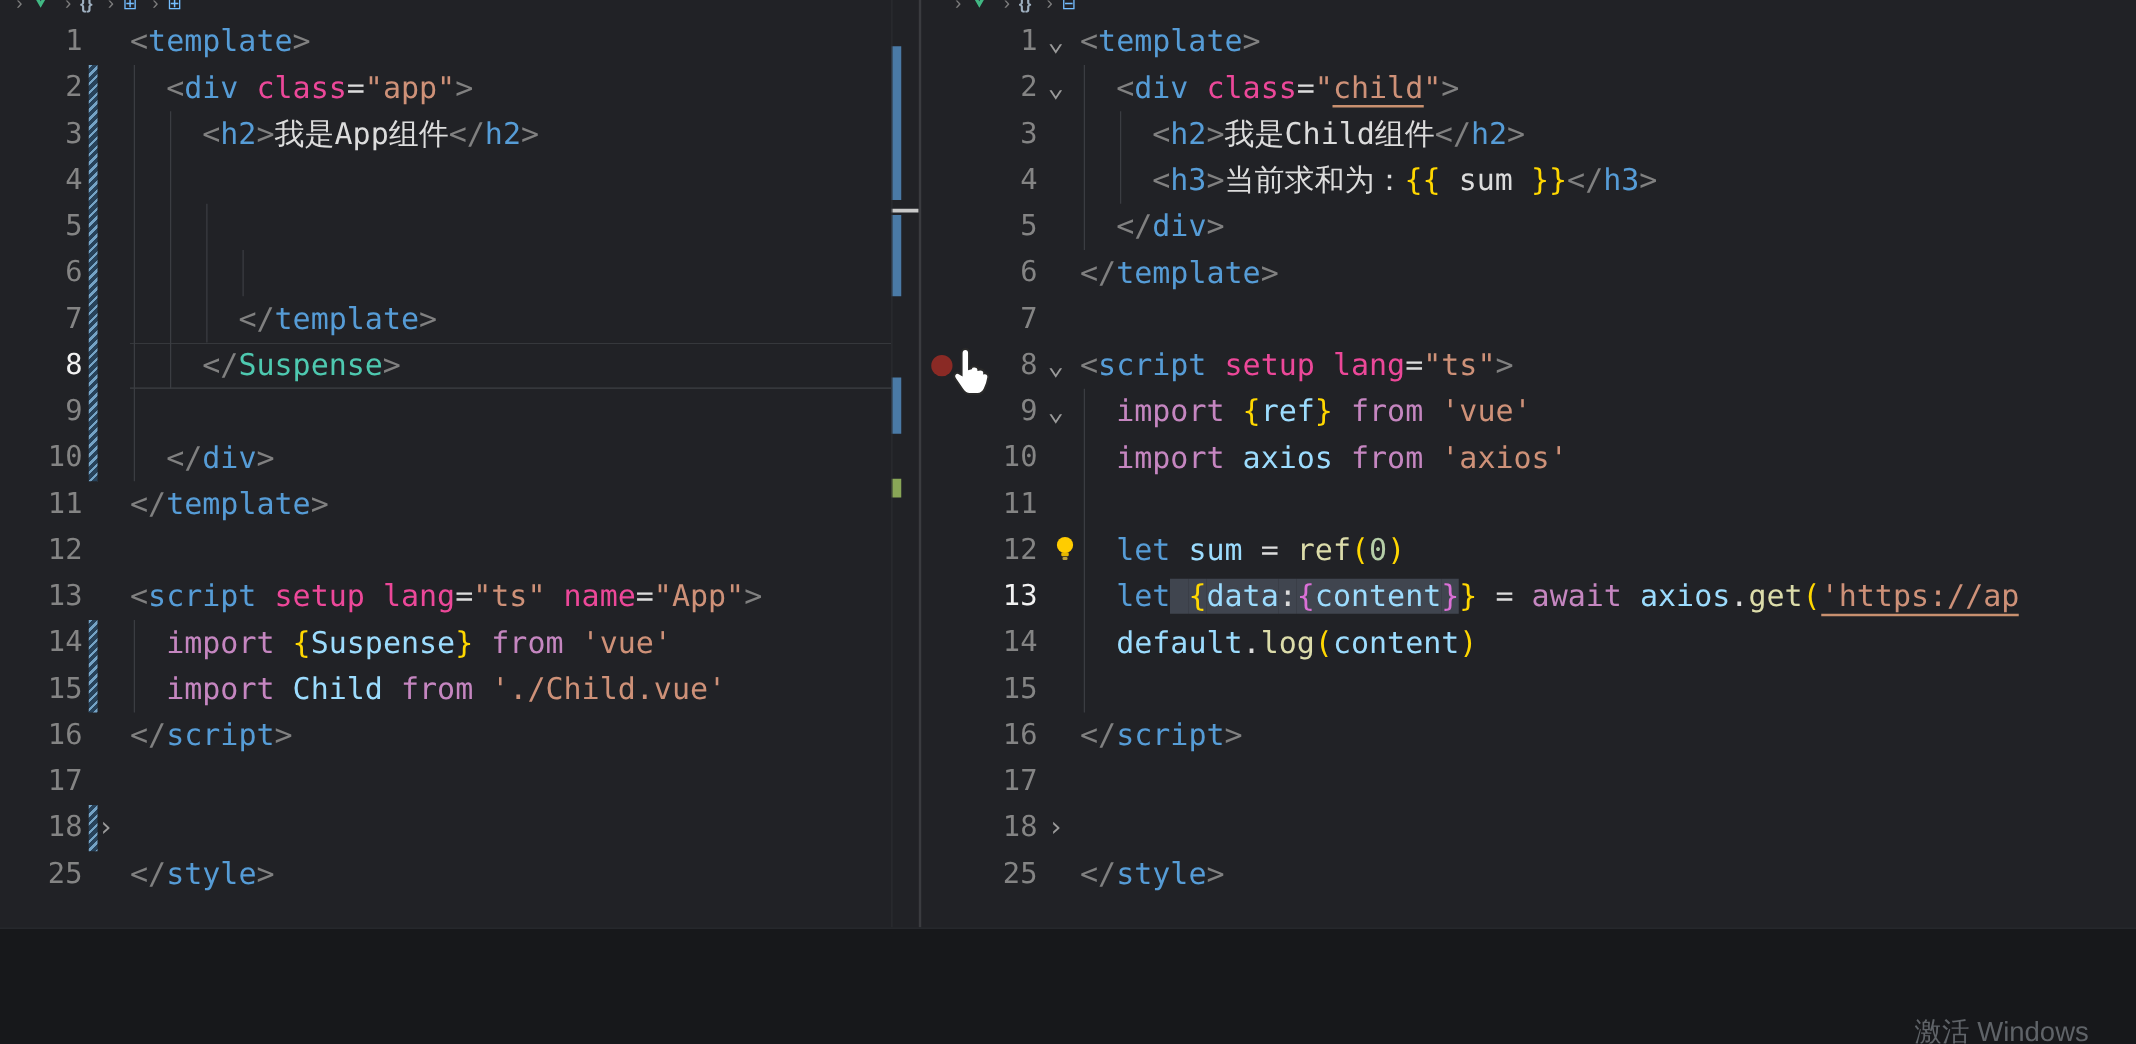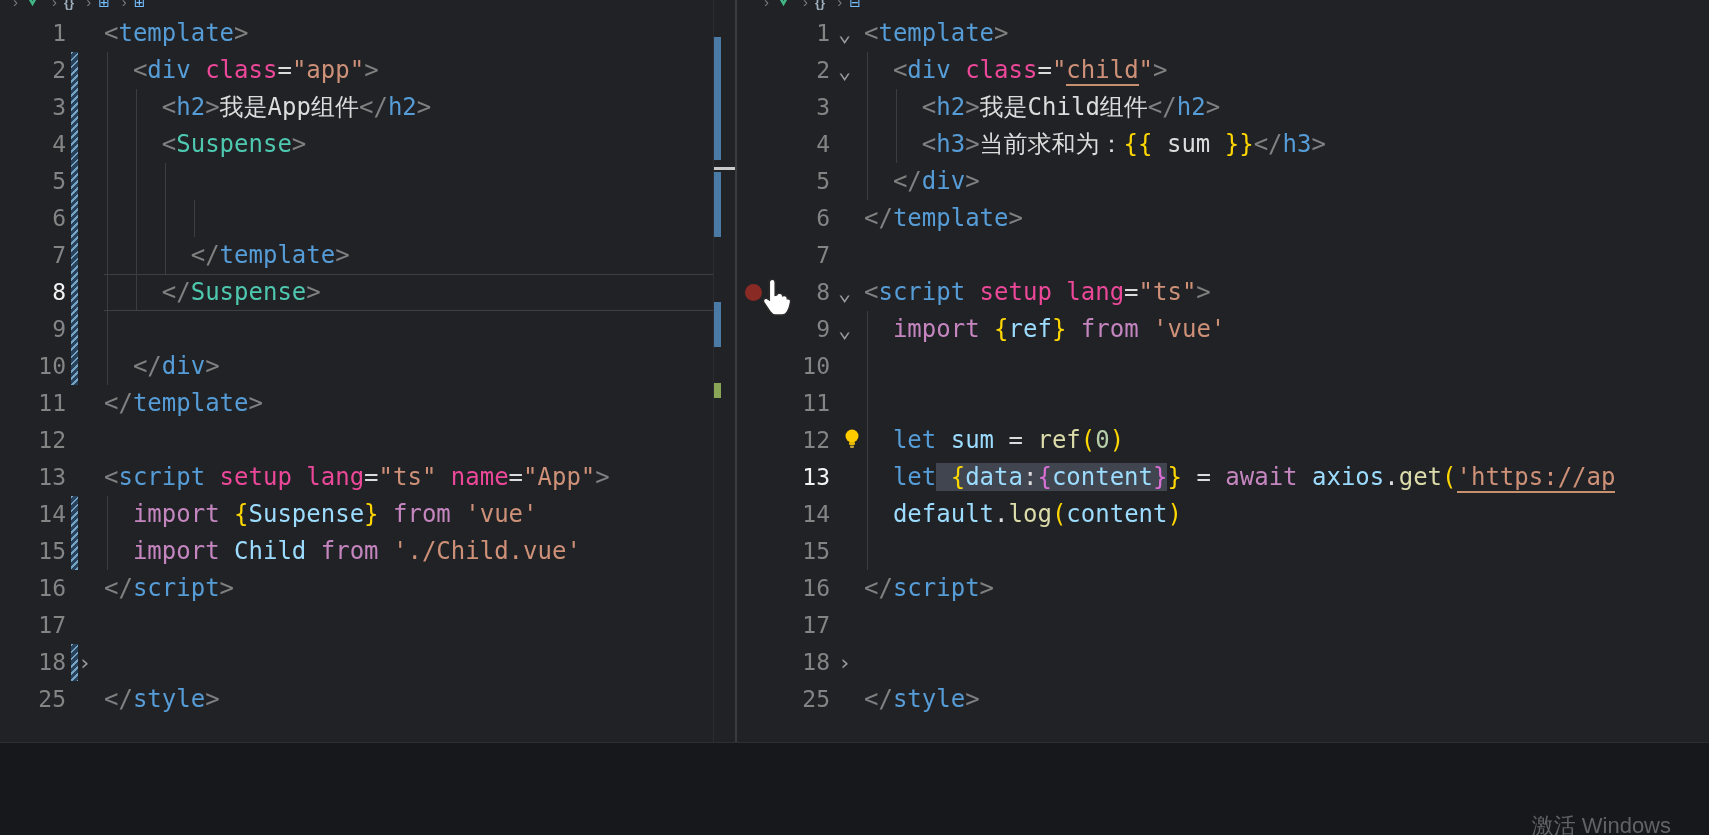--- a/index.html
+++ b/index.html
@@ -54,21 +54,21 @@
       <div class="rows" style="width: 974px;">
         <div class="row"><span class="ln" style="width: 95px;">1</span><span class="deco" style="width: 34px;"><span class="chev" style="left: 8px;">⌄</span></span><span class="code"><span class="tk-pun">&lt;</span><span class="tk-tag">template</span><span class="tk-pun">&gt;</span></span></div>
         <div class="row"><span class="ln" style="width: 95px;">2</span><span class="deco" style="width: 34px;"><span class="chev" style="left: 8px;">⌄</span></span><span class="code"><span class="tk-txt">  </span><span class="tk-pun">&lt;</span><span class="tk-tag">div</span><span class="tk-txt"> </span><span class="tk-attr">class</span><span class="tk-txt">=</span><span class="tk-str">"</span><span class="tk-str tk-u">child</span><span class="tk-str">"</span><span class="tk-pun">&gt;</span></span></div>
         <div class="row"><span class="ln" style="width: 95px;">3</span><span class="deco" style="width: 34px;"></span><span class="code"><span class="tk-txt">    </span><span class="tk-pun">&lt;</span><span class="tk-tag">h2</span><span class="tk-pun">&gt;</span><span class="tk-txt">我是Child组件</span><span class="tk-pun">&lt;/</span><span class="tk-tag">h2</span><span class="tk-pun">&gt;</span></span></div>
         <div class="row"><span class="ln" style="width: 95px;">4</span><span class="deco" style="width: 34px;"></span><span class="code"><span class="tk-txt">    </span><span class="tk-pun">&lt;</span><span class="tk-tag">h3</span><span class="tk-pun">&gt;</span><span class="tk-txt">当前求和为：</span><span class="tk-b1">{{</span><span class="tk-txt"> sum </span><span class="tk-b1">}}</span><span class="tk-pun">&lt;/</span><span class="tk-tag">h3</span><span class="tk-pun">&gt;</span></span></div>
         <div class="row"><span class="ln" style="width: 95px;">5</span><span class="deco" style="width: 34px;"></span><span class="code"><span class="tk-txt">  </span><span class="tk-pun">&lt;/</span><span class="tk-tag">div</span><span class="tk-pun">&gt;</span></span></div>
         <div class="row"><span class="ln" style="width: 95px;">6</span><span class="deco" style="width: 34px;"></span><span class="code"><span class="tk-pun">&lt;/</span><span class="tk-tag">template</span><span class="tk-pun">&gt;</span></span></div>
         <div class="row"><span class="ln" style="width: 95px;">7</span><span class="deco" style="width: 34px;"></span><span class="code"></span></div>
         <div class="row"><span class="ln" style="width: 95px;">8</span><span class="deco" style="width: 34px;"><span class="chev" style="left: 8px;">⌄</span></span><span class="code"><span class="tk-pun">&lt;</span><span class="tk-tag">script</span><span class="tk-txt"> </span><span class="tk-attr">setup</span><span class="tk-txt"> </span><span class="tk-attr">lang</span><span class="tk-txt">=</span><span class="tk-str">"ts"</span><span class="tk-pun">&gt;</span></span></div>
         <div class="row"><span class="ln" style="width: 95px;">9</span><span class="deco" style="width: 34px;"><span class="chev" style="left: 8px;">⌄</span></span><span class="code"><span class="tk-txt">  </span><span class="tk-kw">import</span><span class="tk-txt"> </span><span class="tk-b1">{</span><span class="tk-var">ref</span><span class="tk-b1">}</span><span class="tk-txt"> </span><span class="tk-kw">from</span><span class="tk-txt"> </span><span class="tk-str">'vue'</span></span></div>
-        <div class="row"><span class="ln" style="width: 95px;">10</span><span class="deco" style="width: 34px;"></span></div>
+        <div class="row"><span class="ln" style="width: 95px;">10</span><span class="deco" style="width: 34px;"></span><span class="code"><span class="tk-txt">  </span><span class="tk-kw">import</span><span class="tk-txt"> </span><span class="tk-var">axios</span><span class="tk-txt"> </span><span class="tk-kw">from</span><span class="tk-txt"> </span><span class="tk-str">'axios'</span></span></div>
         <div class="row"><span class="ln" style="width: 95px;">11</span><span class="deco" style="width: 34px;"></span><span class="code"></span></div>
         <div class="row"><span class="ln" style="width: 95px;">12</span><span class="deco" style="width: 34px;"></span><span class="code"><span class="tk-txt">  </span><span class="tk-kwb">let</span><span class="tk-txt"> </span><span class="tk-var">sum</span><span class="tk-txt"> = </span><span class="tk-fn">ref</span><span class="tk-b1">(</span><span class="tk-num">0</span><span class="tk-b1">)</span></span></div>
         <div class="row active"><span class="ln" style="width: 95px;">13</span><span class="deco" style="width: 34px;"></span><span class="code"><span class="tk-txt">  </span><span class="tk-kwb">let</span><span class="tk-txt tk-hl"> </span><span class="tk-b1 tk-hl">{</span><span class="tk-var tk-hl">data</span><span class="tk-txt tk-hl">:</span><span class="tk-b2 tk-hl">{</span><span class="tk-var tk-hl">content</span><span class="tk-b2 tk-hl">}</span><span class="tk-b1">}</span><span class="tk-txt"> = </span><span class="tk-kw">await</span><span class="tk-txt"> </span><span class="tk-var">axios</span><span class="tk-txt">.</span><span class="tk-fn">get</span><span class="tk-b1">(</span><span class="tk-str tk-u">'https://ap</span></span></div>
         <div class="row"><span class="ln" style="width: 95px;">14</span><span class="deco" style="width: 34px;"></span><span class="code"><span class="tk-txt">  </span><span class="tk-var">default</span><span class="tk-txt">.</span><span class="tk-fn">log</span><span class="tk-b1">(</span><span class="tk-var">content</span><span class="tk-b1">)</span></span></div>
         <div class="row"><span class="ln" style="width: 95px;">15</span><span class="deco" style="width: 34px;"></span><span class="code"></span></div>
         <div class="row"><span class="ln" style="width: 95px;">16</span><span class="deco" style="width: 34px;"></span><span class="code"><span class="tk-pun">&lt;/</span><span class="tk-tag">script</span><span class="tk-pun">&gt;</span></span></div>
         <div class="row"><span class="ln" style="width: 95px;">17</span><span class="deco" style="width: 34px;"></span><span class="code"></span></div>
         <div class="row fold"><span class="ln" style="width: 95px;">18</span><span class="deco" style="width: 34px;"><span class="chev" style="left: 8px;">›</span></span></div>
         <div class="row"><span class="ln" style="width: 95px;">25</span><span class="deco" style="width: 34px;"></span><span class="code"><span class="tk-pun">&lt;/</span><span class="tk-tag">style</span><span class="tk-pun">&gt;</span></span></div>
       </div>
@@ -84,21 +84,21 @@
     </div>
     <div class="pane" style="left: 0px; width: 735px;">
       <div class="breadcrumb"><span></span><span class="sep">›</span><span class="bc-icon"><svg width="15" height="14" viewBox="0 0 24 22">
             <path d="M0 0h4.8L12 12.6 19.2 0H24L12 21z" fill="#41b883"></path>
             <path d="M4.8 0h4.4L12 5l2.8-5h4.4L12 12.6z" fill="#34495e"></path>
           </svg></span><span></span><span class="sep">›</span><span class="bc-icon bc-braces">{}</span><span></span><span class="sep">›</span><span class="bc-icon bc-sym">⊞</span><span></span><span class="sep">›</span><span class="bc-icon bc-sym">⊞</span><span></span></div>
       <div class="rows" style="width: 713px;">
         <div class="row"><span class="ln" style="width: 66px;">1</span><span class="deco" style="width: 38px;"></span><span class="code"><span class="tk-pun">&lt;</span><span class="tk-tag">template</span><span class="tk-pun">&gt;</span></span></div>
         <div class="row"><span class="ln" style="width: 66px;">2</span><span class="deco" style="width: 38px;"></span><span class="code"><span class="tk-txt">  </span><span class="tk-pun">&lt;</span><span class="tk-tag">div</span><span class="tk-txt"> </span><span class="tk-attr">class</span><span class="tk-txt">=</span><span class="tk-str">"app"</span><span class="tk-pun">&gt;</span></span></div>
         <div class="row"><span class="ln" style="width: 66px;">3</span><span class="deco" style="width: 38px;"></span><span class="code"><span class="tk-txt">    </span><span class="tk-pun">&lt;</span><span class="tk-tag">h2</span><span class="tk-pun">&gt;</span><span class="tk-txt">我是App组件</span><span class="tk-pun">&lt;/</span><span class="tk-tag">h2</span><span class="tk-pun">&gt;</span></span></div>
-        <div class="row"><span class="ln" style="width: 66px;">4</span><span class="deco" style="width: 38px;"></span><span class="code"><span class="tk-txt">    </span><span class="tk-pun">&lt;</span><span class="tk-comp">Suspense</span><span class="tk-pun">&gt;</span></span></div>
+        <div class="row"><span class="ln" style="width: 66px;">4</span><span class="deco" style="width: 38px;"></span></div>
         <div class="row"><span class="ln" style="width: 66px;">5</span><span class="deco" style="width: 38px;"></span></div>
         <div class="row"><span class="ln" style="width: 66px;">6</span><span class="deco" style="width: 38px;"></span></div>
         <div class="row"><span class="ln" style="width: 66px;">7</span><span class="deco" style="width: 38px;"></span><span class="code"><span class="tk-txt">      </span><span class="tk-pun">&lt;/</span><span class="tk-tag">template</span><span class="tk-pun">&gt;</span></span></div>
         <div class="row active lborder"><span class="ln" style="width: 66px;">8</span><span class="deco" style="width: 38px;"></span><span class="code"><span class="tk-txt">    </span><span class="tk-pun">&lt;/</span><span class="tk-comp">Suspense</span><span class="tk-pun">&gt;</span></span></div>
         <div class="row"><span class="ln" style="width: 66px;">9</span><span class="deco" style="width: 38px;"></span><span class="code"></span></div>
         <div class="row"><span class="ln" style="width: 66px;">10</span><span class="deco" style="width: 38px;"></span><span class="code"><span class="tk-txt">  </span><span class="tk-pun">&lt;/</span><span class="tk-tag">div</span><span class="tk-pun">&gt;</span></span></div>
         <div class="row"><span class="ln" style="width: 66px;">11</span><span class="deco" style="width: 38px;"></span><span class="code"><span class="tk-pun">&lt;/</span><span class="tk-tag">template</span><span class="tk-pun">&gt;</span></span></div>
         <div class="row"><span class="ln" style="width: 66px;">12</span><span class="deco" style="width: 38px;"></span><span class="code"></span></div>
         <div class="row"><span class="ln" style="width: 66px;">13</span><span class="deco" style="width: 38px;"></span><span class="code"><span class="tk-pun">&lt;</span><span class="tk-tag">script</span><span class="tk-txt"> </span><span class="tk-attr">setup</span><span class="tk-txt"> </span><span class="tk-attr">lang</span><span class="tk-txt">=</span><span class="tk-str">"ts"</span><span class="tk-txt"> </span><span class="tk-attr">name</span><span class="tk-txt">=</span><span class="tk-str">"App"</span><span class="tk-pun">&gt;</span></span></div>
         <div class="row"><span class="ln" style="width: 66px;">14</span><span class="deco" style="width: 38px;"></span><span class="code"><span class="tk-txt">  </span><span class="tk-kw">import</span><span class="tk-txt"> </span><span class="tk-b1">{</span><span class="tk-var">Suspense</span><span class="tk-b1">}</span><span class="tk-txt"> </span><span class="tk-kw">from</span><span class="tk-txt"> </span><span class="tk-str">'vue'</span></span></div>

